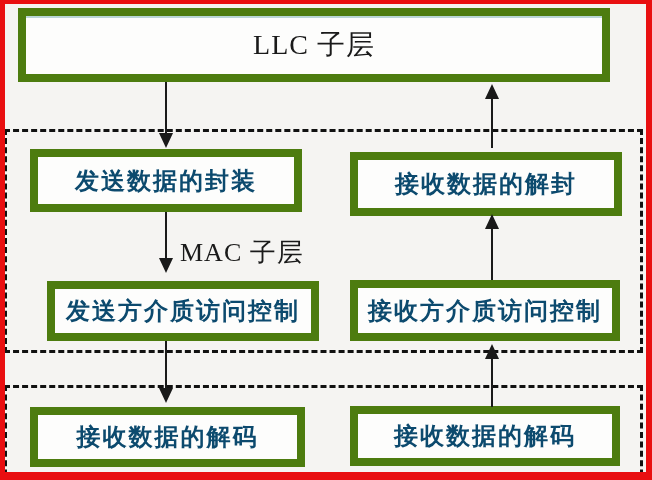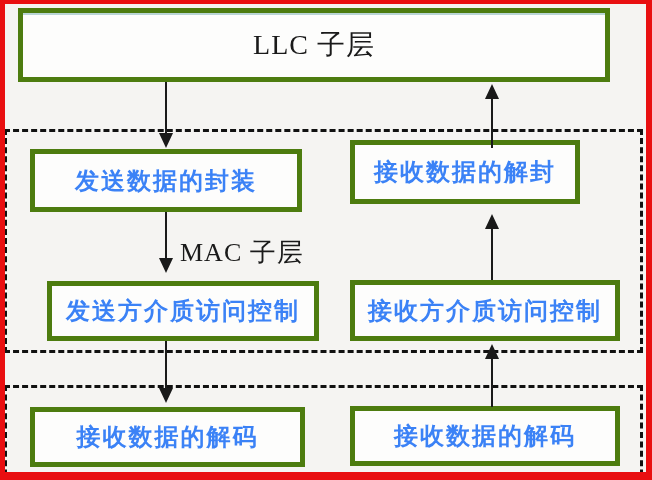--- a/index.html
+++ b/index.html
@@ -14,40 +14,40 @@
   .frame{position:absolute;background:#e90f11;z-index:10;}
   .frame.top{left:0;top:0;width:652px;height:4px;}
   .frame.left{left:0;top:0;width:5px;height:480px;}
   .frame.right{left:646px;top:0;width:6px;height:480px;}
   .frame.bottom{left:0;top:472px;width:652px;height:8px;}
 
   
   .box{
     position:absolute;
     background:#fdfdfc;
-    border:5px solid #4d7c0f;
+    border:8px solid #4d7c0f;
     box-sizing:border-box;
     display:flex;align-items:center;justify-content:center;
     color:#1c1c1c;
     z-index:3;
   }
   .box.llc{
     left:18px;top:8px;width:592px;height:74px;
     box-shadow:inset 0 2px 0 rgba(130,180,180,.55);
   }
   .llc-text,.mac-text{
     font-family:"Liberation Serif","DejaVu Serif",serif;
     font-size:28px;color:#1a1a1a;letter-spacing:1px;
   }
   .cjk{
-    font-size:24px;font-weight:bold;letter-spacing:2px;color:#3b82f6;
+    font-size:24px;font-weight:bold;letter-spacing:2px;color:#0c4a6e;
     font-family:"Liberation Sans","DejaVu Sans",sans-serif;
   }
   .box.r1l{left:30px;top:149px;width:272px;height:63px;}
-  .box.r1r{left:350px;top:140px;width:230px;height:64px;}
+  .box.r1r{left:350px;top:152px;width:272px;height:64px;}
   .box.r2l{left:30px;top:281px;width:272px;height:60px;margin-left:17px;}
   .box.r2r{left:350px;top:280px;width:270px;height:61px;}
   .box.r3l{left:30px;top:407px;width:275px;height:60px;}
   .box.r3r{left:350px;top:406px;width:270px;height:60px;}
 
   
   .region{
     position:absolute;box-sizing:border-box;
     border:3px dashed #111;
     z-index:1;

